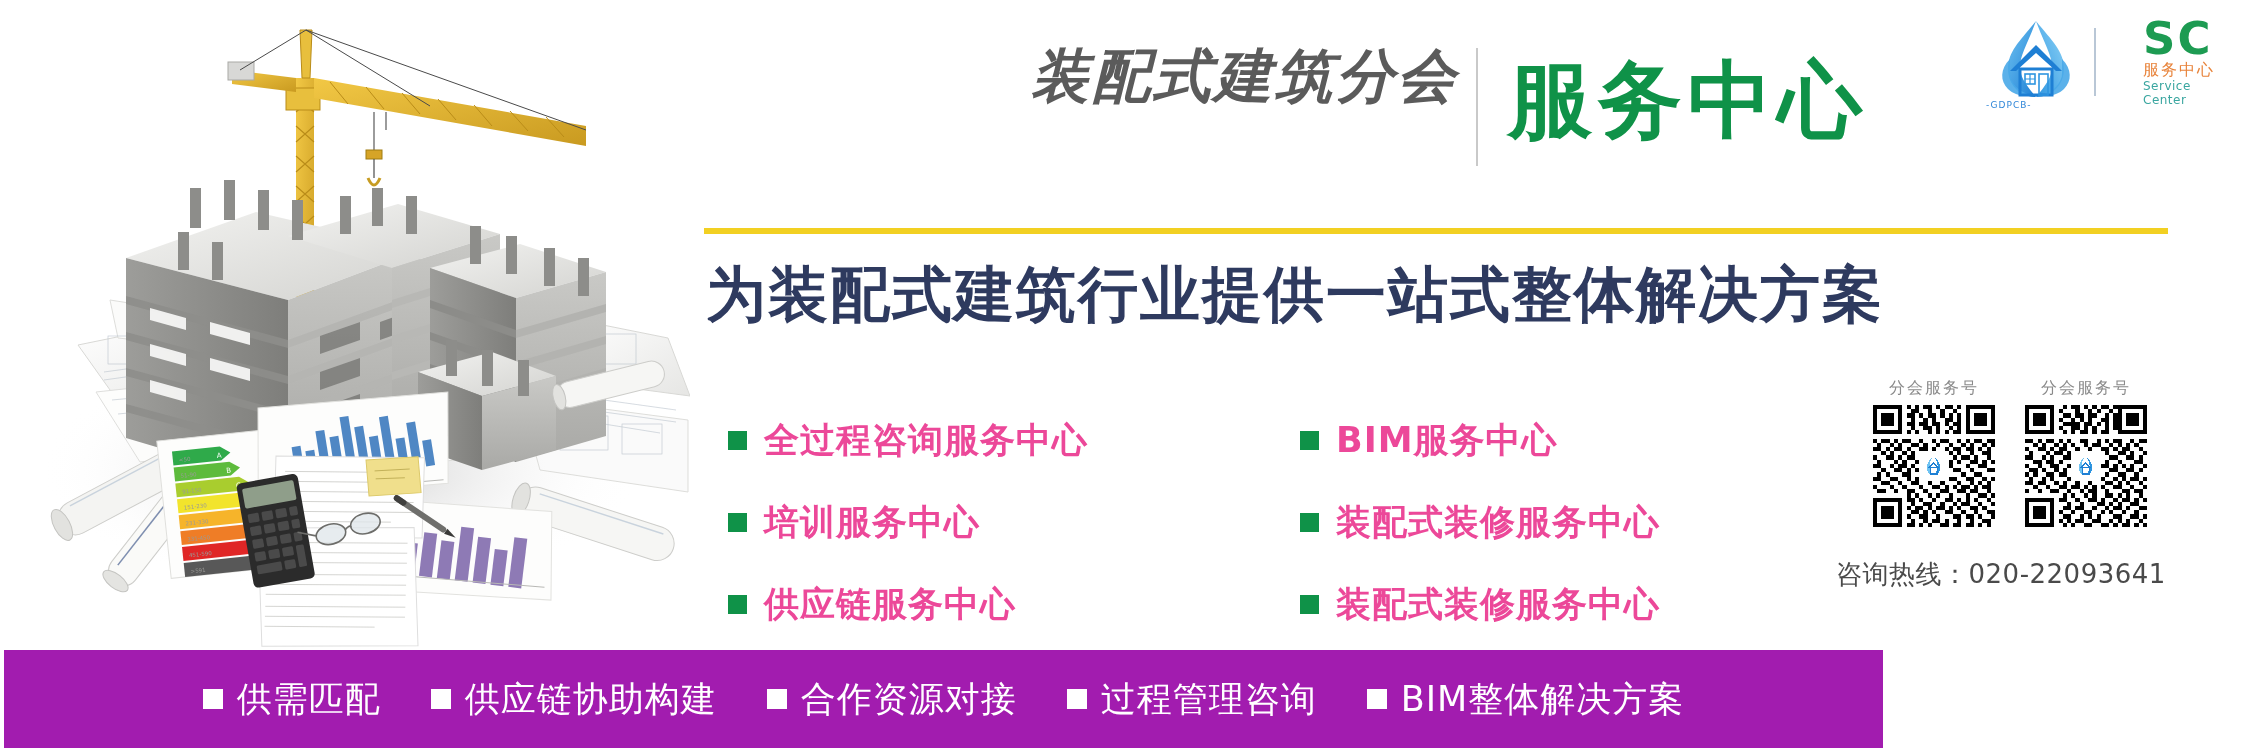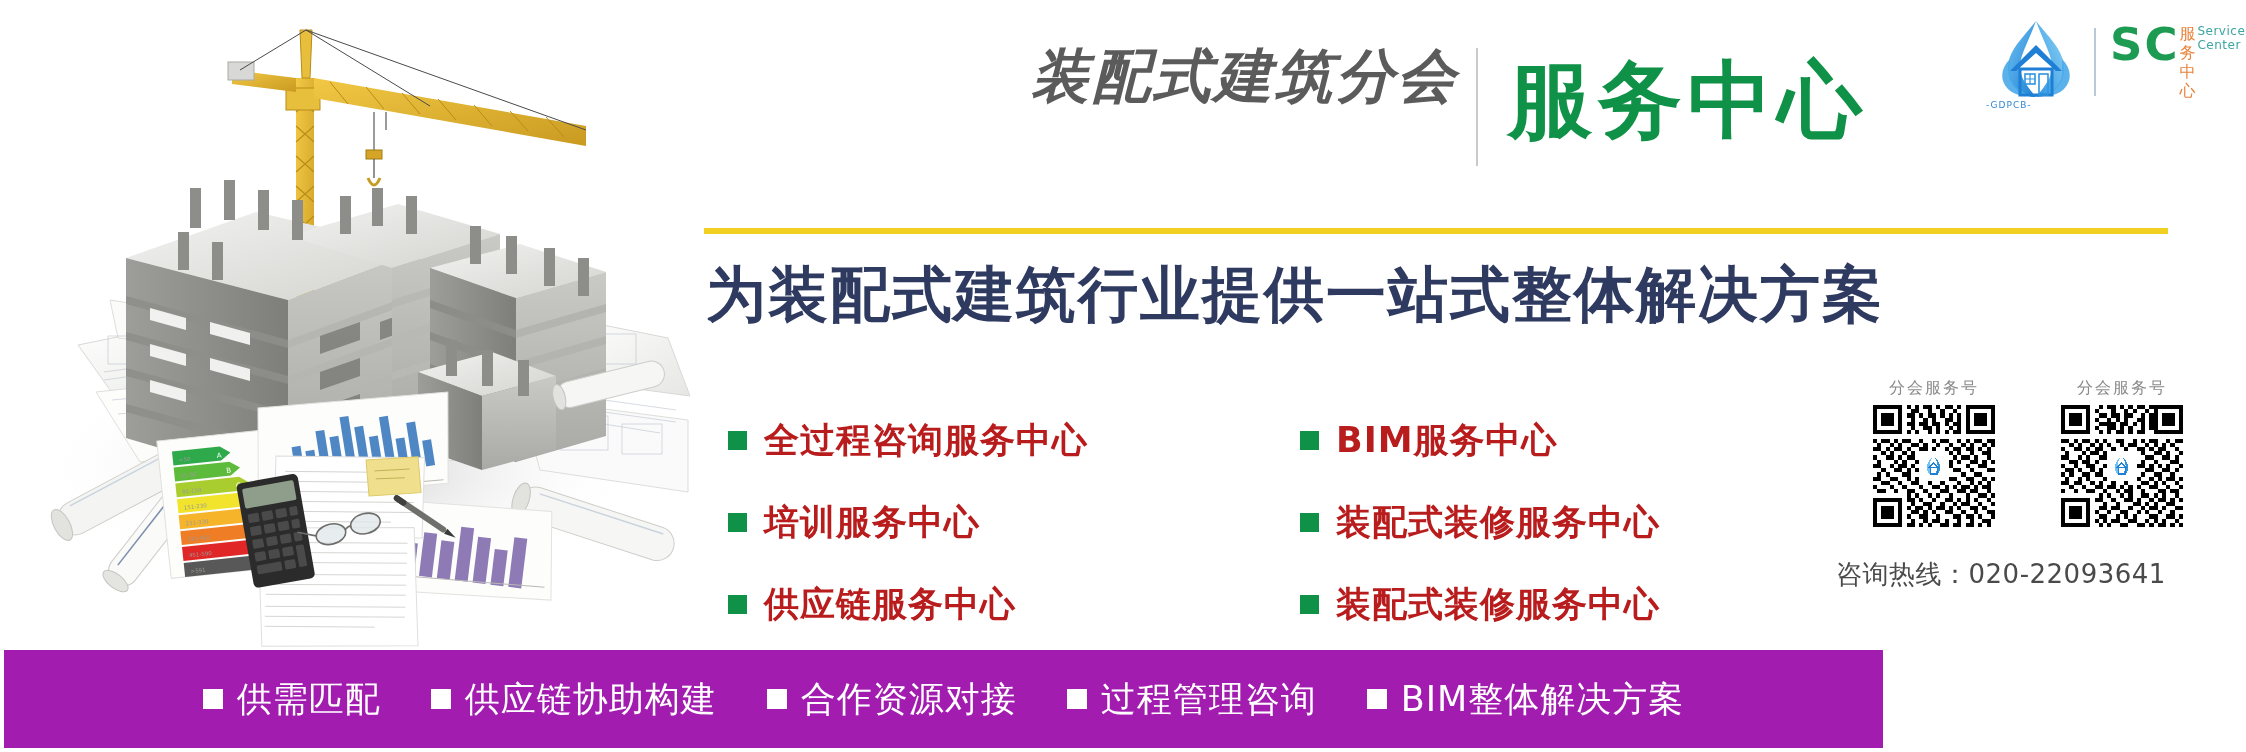--- a/index.html
+++ b/index.html
@@ -65,55 +65,55 @@
   .svc-col.right { left:1300px; top:408px; }
   .svc-item {
     display:flex; align-items:center;
     height:64px; margin-bottom:18px;
   }
   .svc-bullet {
     width:19px; height:19px; background:#0f9248;
     margin-right:17px; flex:0 0 auto;
   }
   .svc-label {
-    font-size:35px; color:#b91c1c; font-weight:700;
+    font-size:35px; color:#ec4899; font-weight:700;
     letter-spacing:1px; white-space:nowrap;
     font-family:"DejaVu Sans",sans-serif;
   }
 
   
   .logo-wrap {
     position:absolute; left:1986px; top:14px;
     width:250px; height:96px;
     display:flex; align-items:center;
   }
   .logo-mark { position:relative; width:100px; height:94px; flex:0 0 auto; }
   .logo-sep { width:2px; height:68px; background:#b9c7d6; margin:0 14px 0 8px; flex:0 0 auto; }
-  .logo-text { display:flex; flex-direction:row; justify-content:center; }
+  .logo-text { display:flex; flex-direction:column; justify-content:center;margin-left:33px; }
   .logo-sc {
     font-size:45px; line-height:42px; font-weight:700; color:#1d9b52;
     letter-spacing:2px; font-family:"DejaVu Sans",sans-serif;
   }
   .logo-cn {
     font-size:16px; line-height:19px; color:#e8833a; letter-spacing:2px;
     font-family:"DejaVu Sans",sans-serif;
   }
   .logo-en {
     font-size:12px; line-height:14px; color:#3aa6a0; letter-spacing:0.5px;
     font-family:"DejaVu Sans",sans-serif;
   }
   .gdpcb {
     position:absolute; left:0; bottom:-1px; width:100px; 
     font-size:9px; color:#2f86d8; letter-spacing:1px;
     font-family:"DejaVu Sans",sans-serif;
   }
 
   
   .qr-area { position:absolute; left:1858px; top:378px; width:380px; }
-  .qr-row { display:flex; gap:36px; }
+  .qr-row { display:flex; }
   .qr-cell { width:152px; }
   .qr-caption {
     font-size:16px; color:#8a8a8a; text-align:center; letter-spacing:2px;
     margin-bottom:6px; font-family:"DejaVu Sans",sans-serif;
   }
   .qr-img { width:152px; height:122px; display:block; }
   .hotline {
     margin-top:30px; margin-left:-22px;
     font-size:26px; color:#4a4a4a; letter-spacing:0.5px;
     white-space:nowrap; font-family:"DejaVu Sans",sans-serif;

